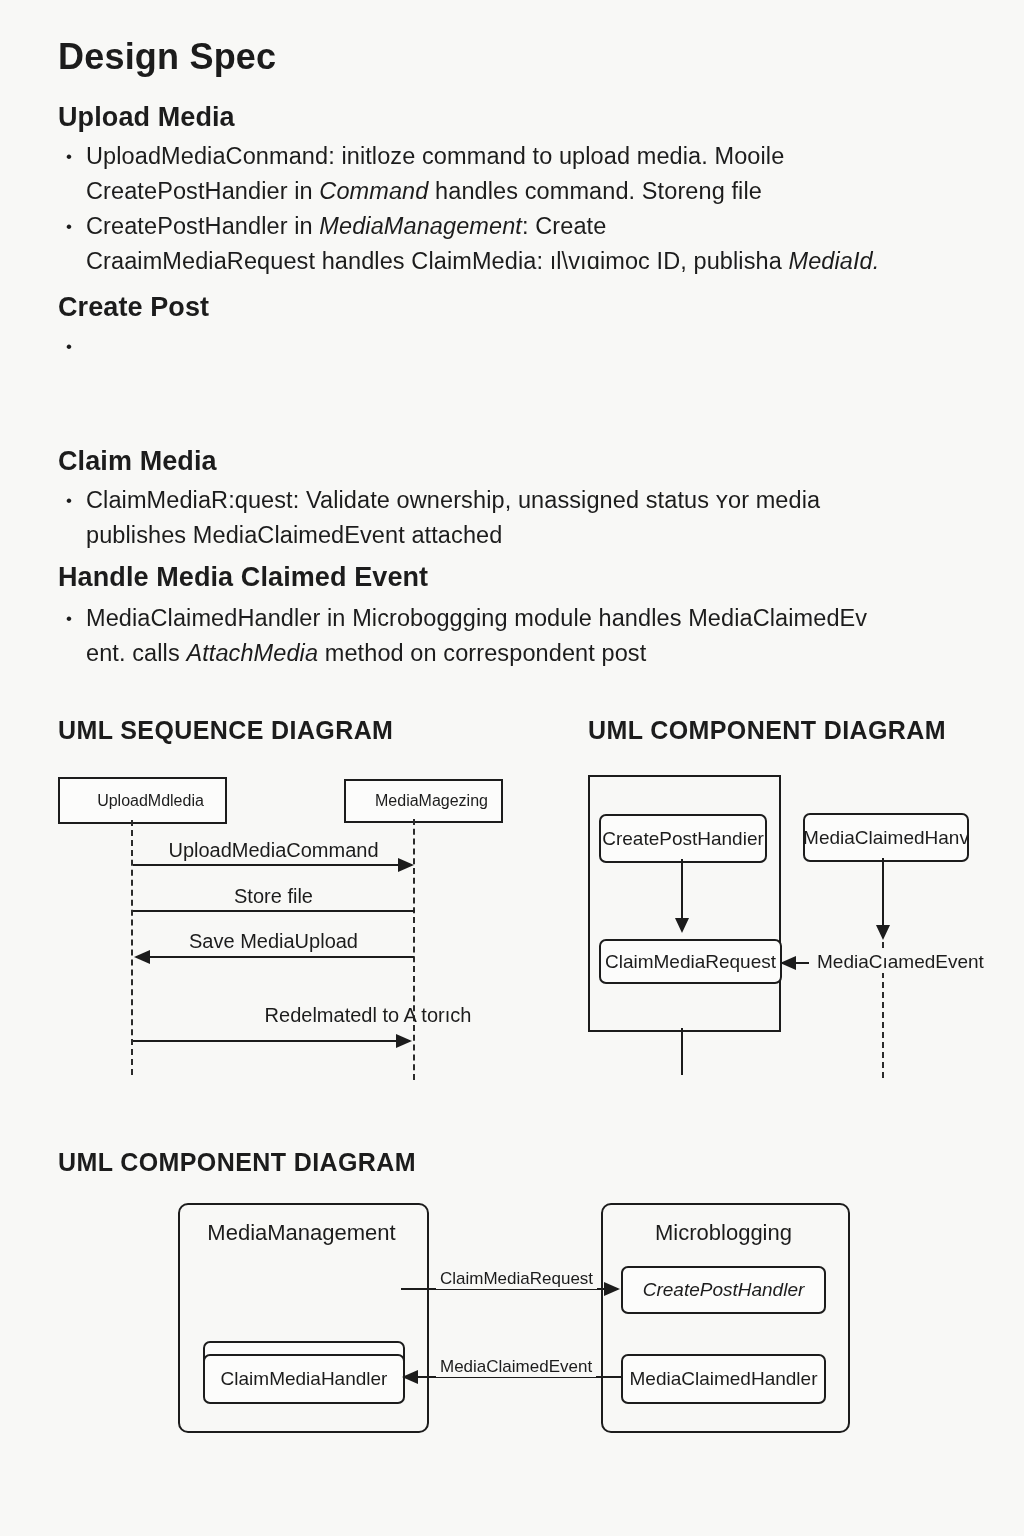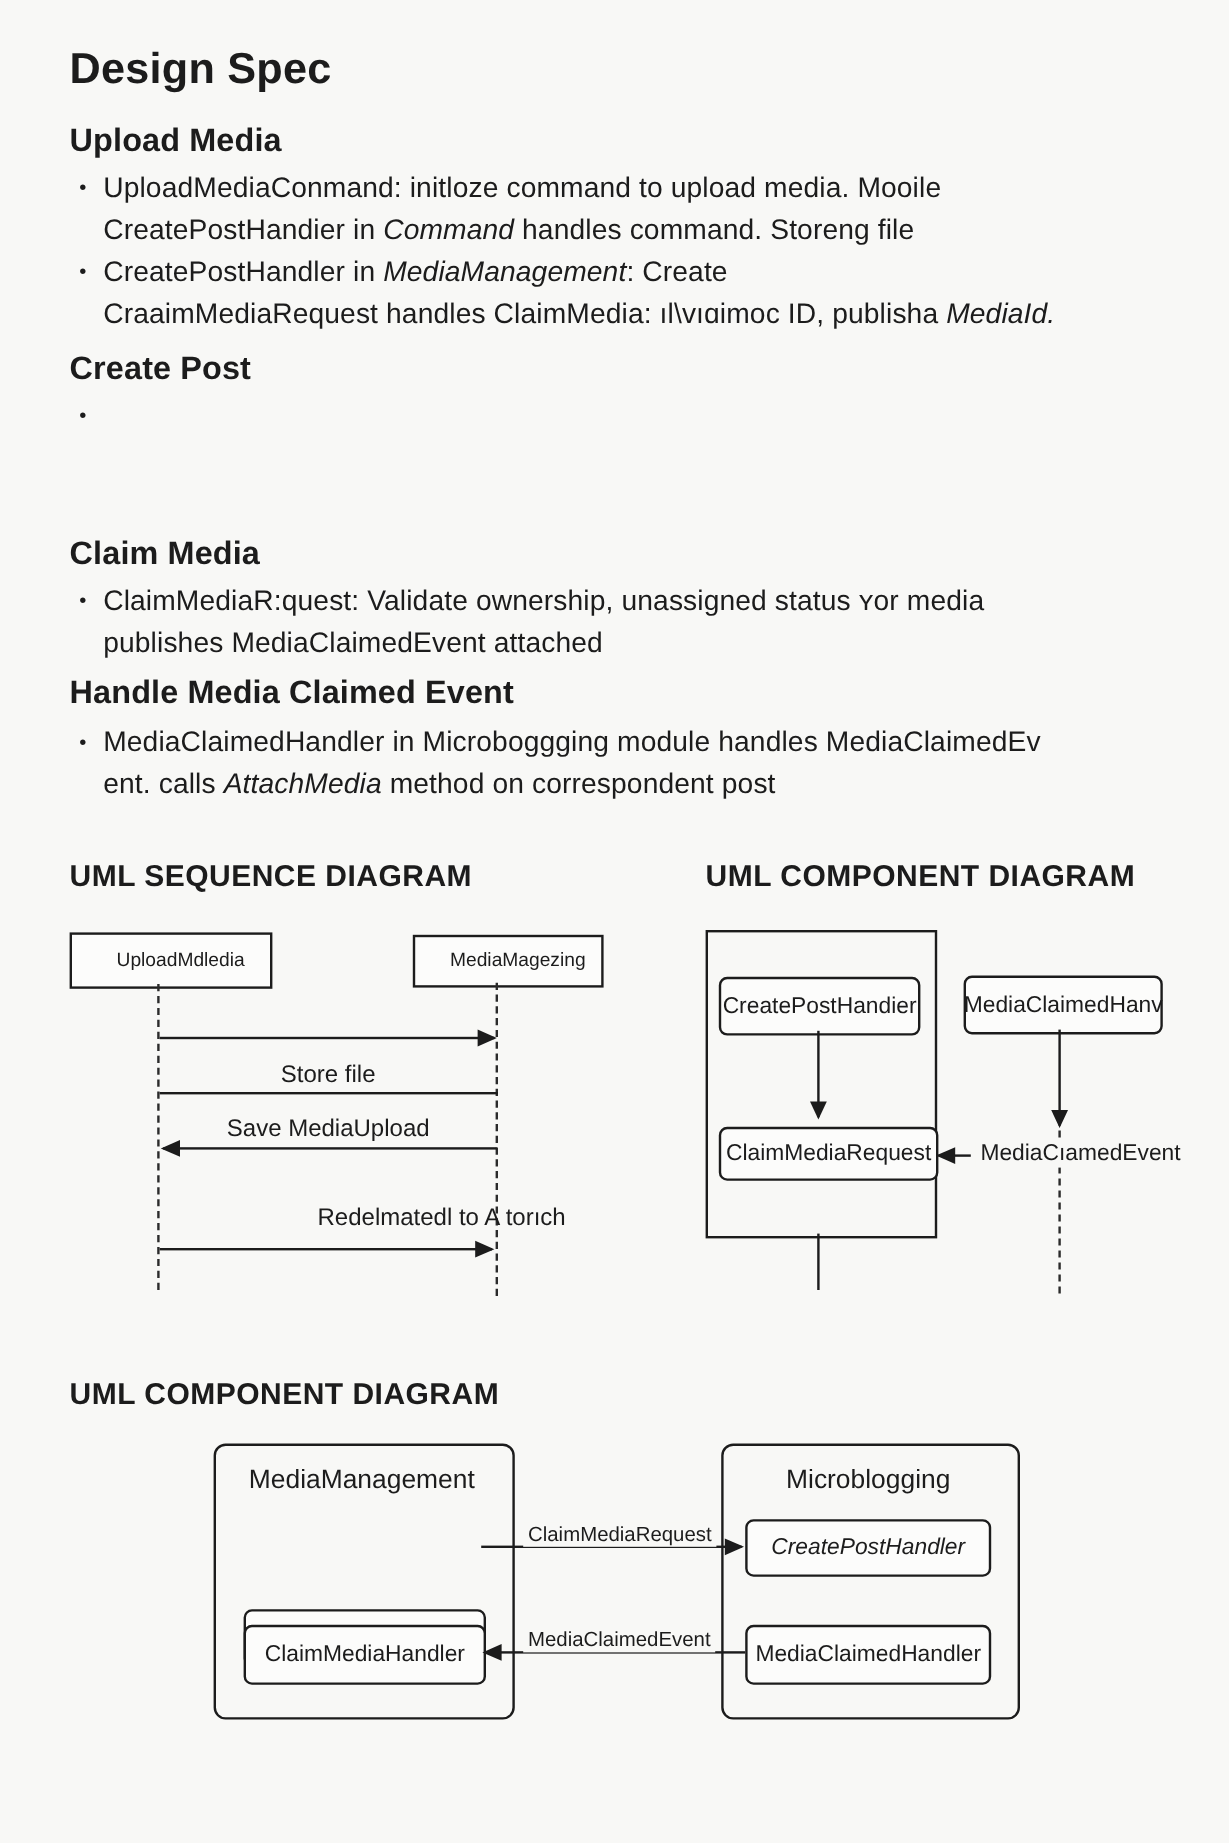--- a/index.html
+++ b/index.html
@@ -100,20 +100,21 @@
   </ul>
 
   <div class="abs dia-h" style="left:58px;top:716px;">UML SEQUENCE DIAGRAM</div>
 
   <div class="abs sd-box" style="left:58px;top:777px;width:149px;height:43px;">UploadMdledia</div>
   <div class="abs sd-box" style="left:344px;top:779px;width:139px;height:40px;">MediaMagezing</div>
 
   <div class="abs dashv" style="left:131px;top:820px;height:255px;"></div>
   <div class="abs dashv" style="left:413px;top:819px;height:261px;"></div>
 
+  <div class="abs msg-label" style="left:133px;top:839px;width:281px;">UploadMediaCommand</div>
   <div class="abs hline head-right" style="left:133px;top:864px;width:279px;"></div>
 
   <div class="abs msg-label" style="left:133px;top:885px;width:281px;">Store file</div>
   <div class="abs hline" style="left:133px;top:910px;width:282px;"></div>
 
   <div class="abs msg-label" style="left:133px;top:930px;width:281px;">Save MediaUpload</div>
   <div class="abs hline head-left" style="left:136px;top:956px;width:278px;"></div>
 
   <div class="abs msg-label" style="left:248px;top:1004px;width:240px;">Redelmatedl to A torıch</div>
   <div class="abs hline head-right" style="left:133px;top:1040px;width:277px;"></div>

